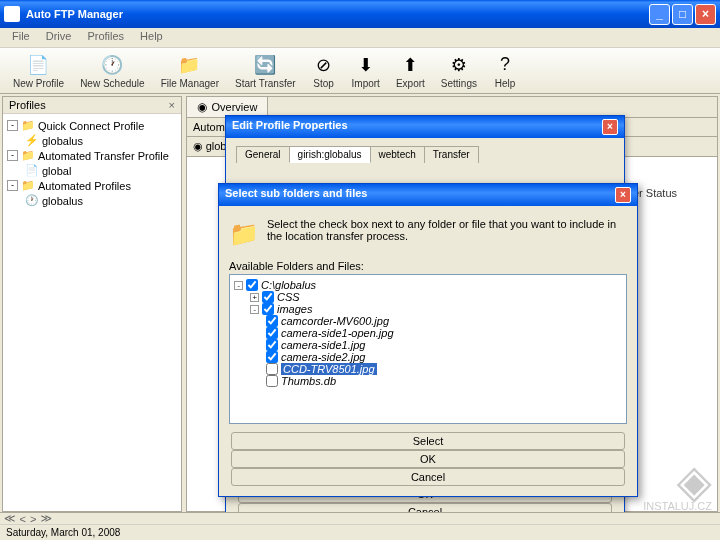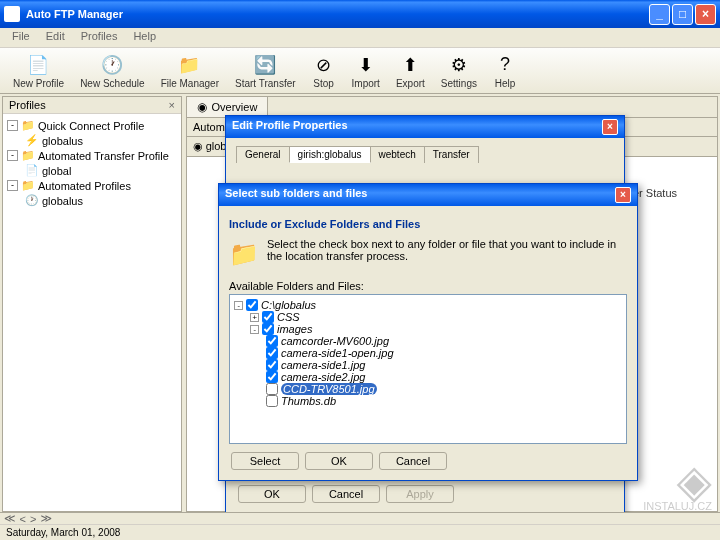--- a/index.html
+++ b/index.html
@@ -48,23 +48,23 @@
 .dialog2 { position: absolute; left: 218px; top: 183px; width: 420px; background: #ece9d8; border: 1px solid #0046c8; box-shadow: 3px 3px 8px rgba(0,0,0,0.4); z-index: 10; }
 .incl-header { color: #003399; font-weight: bold; padding: 4px 0; }
 .incl-desc { display: flex; gap: 8px; padding: 4px 0 10px 0; }
 .incl-icon { width: 32px; height: 32px; display: flex; align-items: center; justify-content: center; font-size: 24px; }
 .avail-label { font-size: 11px; margin-bottom: 2px; }
 .file-box { background: #fff; border: 1px solid #7f9db9; height: 150px; padding: 4px; overflow: auto; }
 .fnode { display: flex; align-items: center; gap: 3px; padding: 0 0; font-size: 10px; font-style: italic; }
 .fnode input[type=checkbox] { width: 12px; height: 12px; }
 .fnode .fexp { width: 9px; height: 9px; border: 1px solid #999; text-align: center; line-height: 7px; font-size: 8px; }
 .find1 { padding-left: 16px; } .find2 { padding-left: 32px; }
-.fnode.sel span { background: #316ac5; color: #fff; padding: 0 2px; border-radius: 6px; }
-
-.btn-row { display: flex; gap: 6px; padding: 8px 2px 2px 2px; }
+.fnode.sel span { background: #316ac5; color: #fff; padding: 0 2px; }
+
+.btn-row { display: flex; justify-content: flex-end; padding: 8px 2px 2px 2px; flex-direction: column; }
 .btn { min-width: 68px; padding: 2px 10px; background: #ece9d8; border: 1px solid #aca899; border-radius: 3px; cursor: pointer; text-align: center; }
 .btn.disabled { color: #aca899; }
 
 .statusbar { position: absolute; bottom: 0; left: 0; right: 0; height: 28px; background: #ece9d8; border-top: 1px solid #aca899; }
 .sb-nav { height: 12px; border-bottom: 1px solid #d4d0c8; display: flex; align-items: center; padding: 0 4px; gap: 4px; font-size: 9px; color: #666; }
 .sb-nav span { cursor: pointer; }
 .sb-date { padding: 2px 6px; font-size: 10px; }
 
 .watermark { position: absolute; right: 8px; bottom: 28px; opacity: 0.25; font-size: 10px; color: #333; text-align: right; }
 .watermark .wm-graphic { font-size: 46px; line-height: 0.8; }
@@ -78,21 +78,21 @@
   <span class="app-icon"></span>
   <span>Auto FTP Manager</span>
   <span class="spacer"></span>
   <span class="winbtn min">_</span>
   <span class="winbtn max">□</span>
   <span class="winbtn close">×</span>
 </div>
 
 <div class="menubar">
   <span>File</span>
-  <span>Edit</span>
+  <span>Drive</span>
   <span>Profiles</span>
   <span>Help</span>
 </div>
 
 <div class="toolbar">
   <div class="tbtn">
       <span class="ticon">📄</span>
       <span class="tlabel">New Profile</span>
     </div>
   <div class="tbtn">
@@ -206,21 +206,20 @@
     </div>
   </div>
 </div>
 
 <div class="dialog2">
   <div class="dlg-title">
     <span>Select sub folders and files</span>
     <span class="xbtn">×</span>
   </div>
   <div class="dlg-body">
-    <div class="incl-header">Include or Exclude Folders and Files</div>
     <div class="incl-desc">
       <div class="incl-icon">📁</div>
       <div>Select the check box next to any folder or file that you want to include in the location transfer process.</div>
     </div>
     <div class="avail-label">Available Folders and Files:</div>
     <div class="file-box">
       <div class="fnode">
           <span class="fexp">-</span>
           <input type="checkbox" checked="" style="">
           <span>C:\globalus</span>

